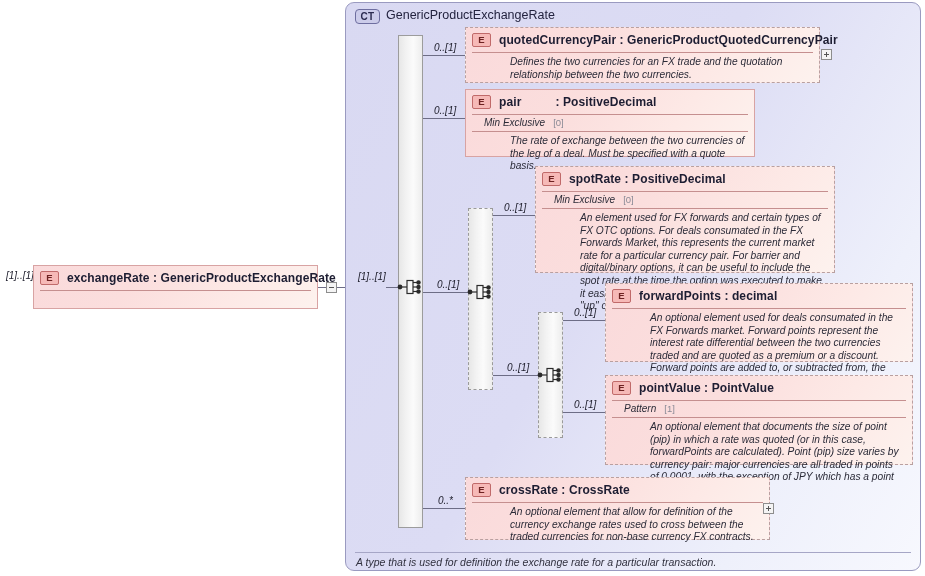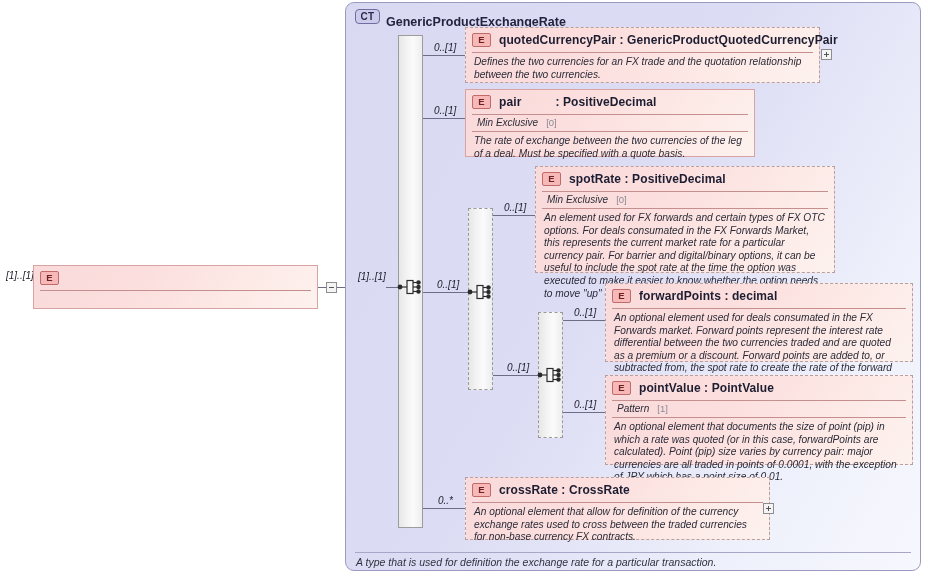--- a/index.html
+++ b/index.html
@@ -43,23 +43,23 @@
     line-height: 14px;
     text-align: center;
     color: #2b2b50;
     font-weight: bold;
     letter-spacing: .3px;
     box-sizing: border-box;
   }
   .ct-title {
     position: absolute;
     left: 40px;
-    top: 12px;
+    top: 5px;
     font-size: 12.5px;
-    font-weight: bold;
+    font-weight: normal;
     color: #23233f;
     white-space: nowrap;
   }
   .ct-footer-rule {
     position: absolute;
     left: 9px;
     right: 9px;
     top: 549px;
     height: 1px;
     background: #a6a6c6;
@@ -129,34 +129,35 @@
     letter-spacing: .1px;
   }
   .el-title .gap { display: inline-block; width: 34px; }
 
   .el-rule {
     height: 1px;
     background: #c58f8f;
     margin: 0 6px;
   }
   .facet-row {
-    padding: 2px 6px 3px 11px;
+    padding: 2px 6px 3px 18px;
     font-size: 10px;
     white-space: nowrap;
     color: #2c2c38;
   }
   .facet-name { font-style: italic; }
   .facet-val  { color: #8a8a96; margin-left: 8px; font-size: 9.5px; }
 
   .el-doc {
     padding: 3px 8px 5px 8px;
     font-size: 10.2px;
     font-style: italic;
     color: #2b2b38;
     line-height: 12.6px;
+    margin-left: 36px;
   }
 
   
   .hline {
     position: absolute;
     height: 1px;
     background: #6d6d86;
   }
 
   
@@ -200,20 +201,21 @@
 </head>
 <body>
 
 <div id="canvas">
 
   <div class="card" style="left:6px; top:270px;">[1]..[1]</div>
 
   <div class="elbox solid" style="left:33px; top:265px; width:285px; height:44px;">
     <div class="el-head">
       <span class="e-badge">E</span>
+      <span class="el-title">exchangeRate : GenericProductExchangeRate</span>
     </div>
     <div class="el-rule"></div>
   </div>
 
   <div class="hline" style="left:318px; top:287px; width:8px;"></div>
   <div class="pmbtn" style="left:326px; top:282px;"></div>
   <div class="hline" style="left:337px; top:287px; width:8px;"></div>
 
   <div class="ct-box">
     <div class="ct-badge">CT</div>

